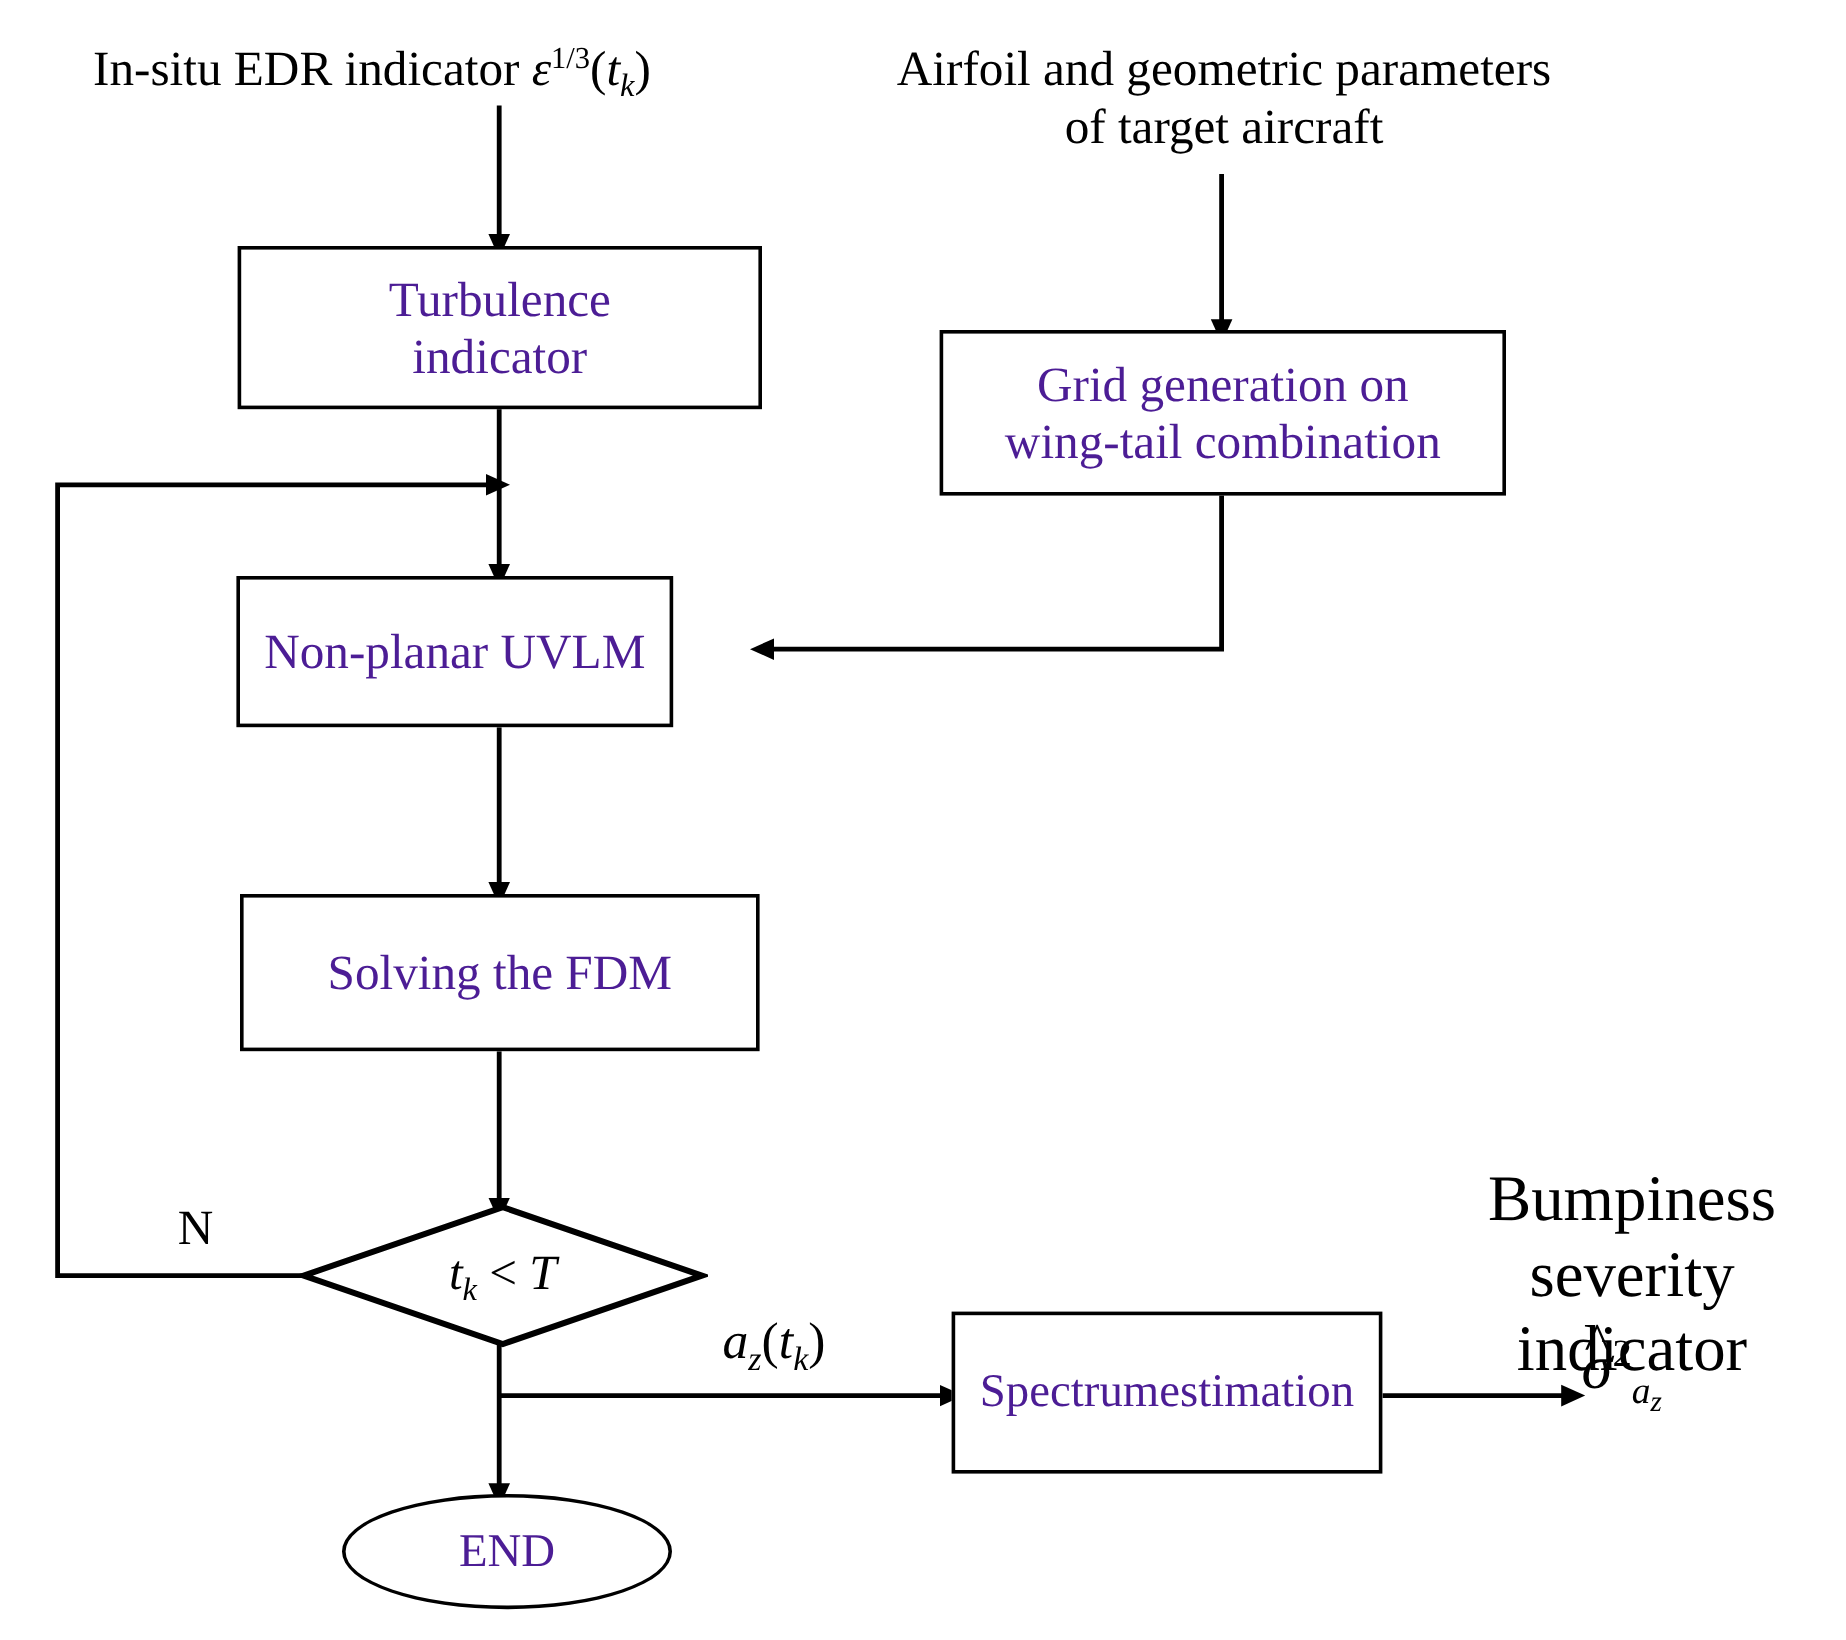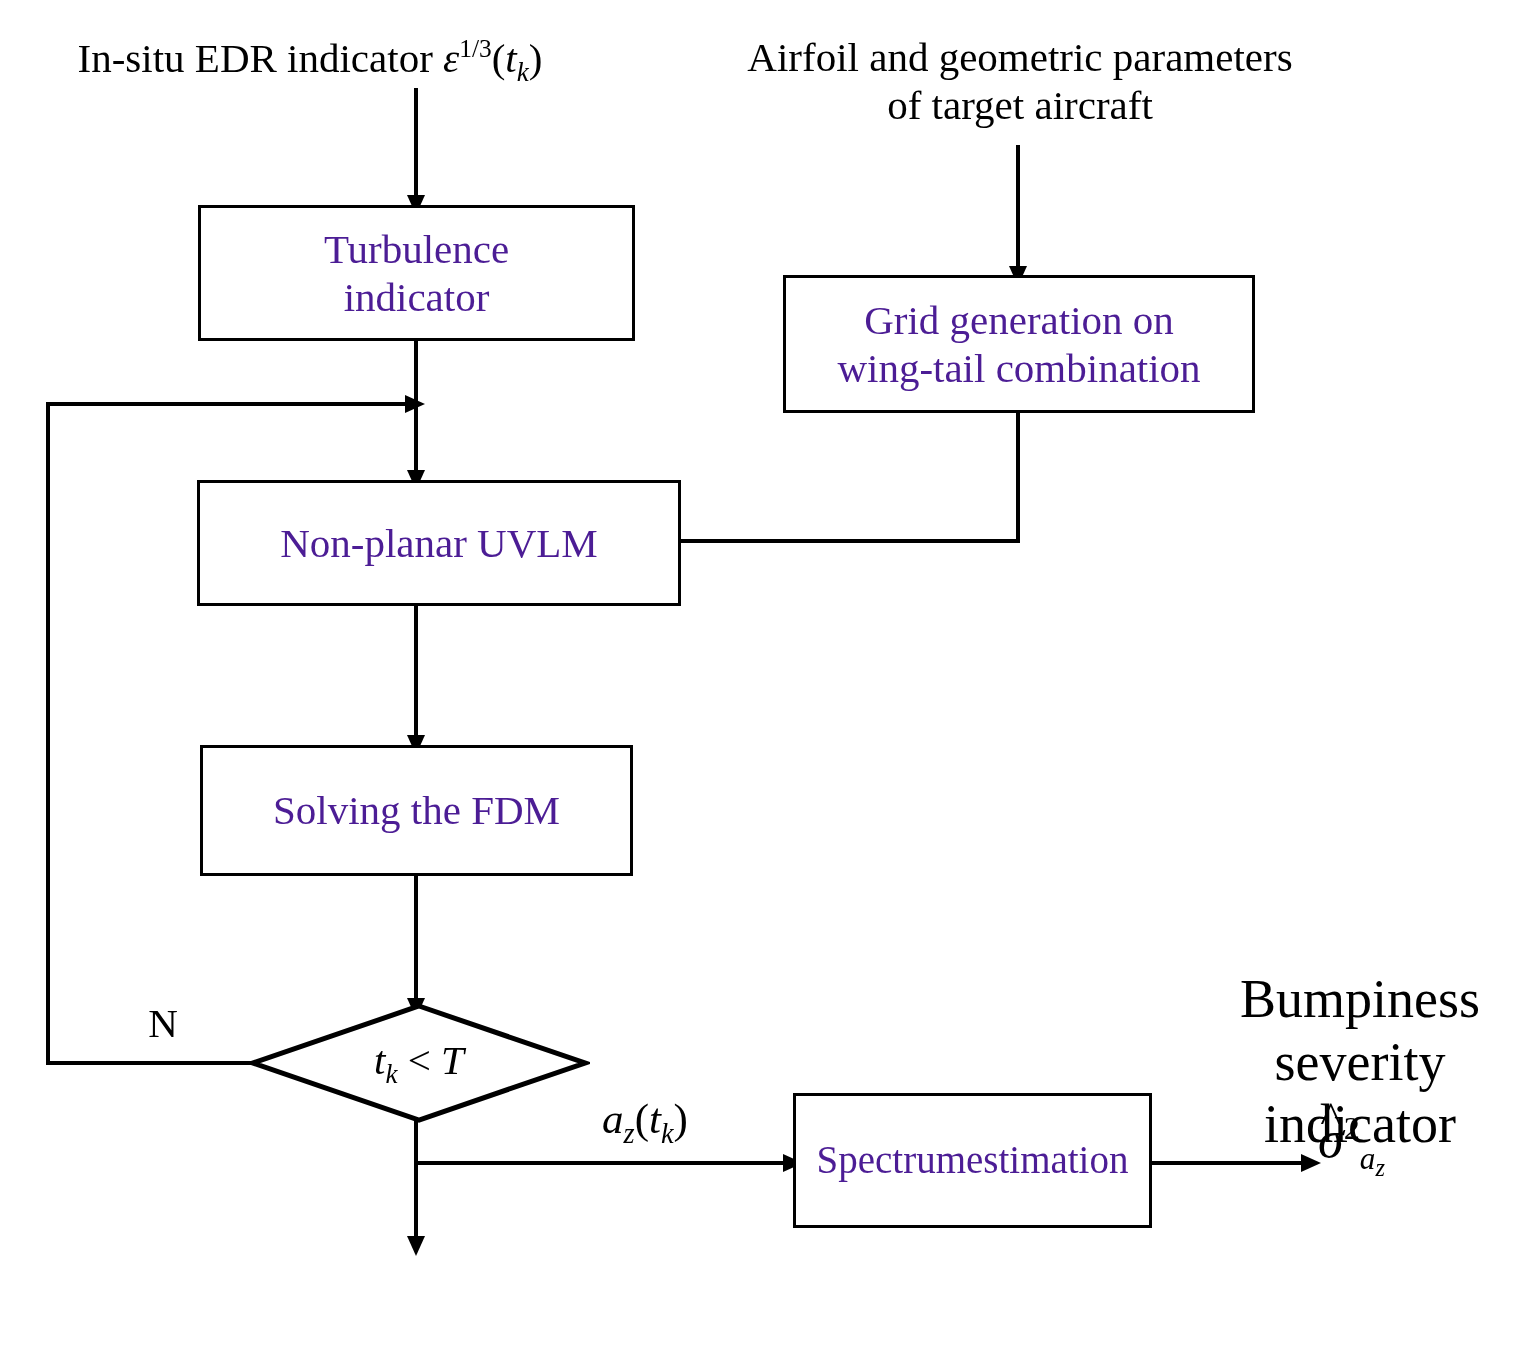--- a/index.html
+++ b/index.html
@@ -159,33 +159,36 @@
   <div class="node proc" style="left:198px; top:205px; width:437px; height:136px; font-size:41px; flex-direction:column;">
     <div>Turbulence</div>
     <div>indicator</div>
   </div>
 
   <div class="node proc" style="left:783px; top:275px; width:472px; height:138px; font-size:41px; flex-direction:column;">
     <div>Grid generation on</div>
     <div>wing-tail combination</div>
   </div>
 
-  <div class="node proc" style="left:197px; top:480px; width:484px; height:126px; font-size:41px;">
+  <div class="node proc" style="left:197px; top:480px; width:364px; height:126px; font-size:41px;">
     <div>Non-planar UVLM</div>
   </div>
 
   <div class="node proc" style="left:200px; top:745px; width:433px; height:131px; font-size:41px;">
     <div>Solving the FDM</div>
   </div>
 
   <div class="node proc" style="left:793px; top:1093px; width:359px; height:135px; font-size:39px; flex-direction:row;">
     <div>Spectrum</div>
     <div>estimation</div>
   </div>
 
+  <div class="node terminator" style="left:285px; top:1245px; width:275px; height:96px; font-size:39px;">
+    <div>END</div>
+  </div>
 
   <svg style="position:absolute; left:248px; top:1001px; width:342px; height:124px;" viewBox="0 0 342 124" width="342" height="124">
     <polygon points="171,5 337,62 171,119 5,62" fill="#ffffff" stroke="#000000" stroke-width="5"></polygon>
   </svg>
   <div class="diamond-label" style="left:248px; top:1001px; width:342px; height:124px; font-size:41px;">
     <span class="math"><span>t</span><sub class="idx">k</sub>&nbsp;<span class="up">&lt;</span>&nbsp;<span>T</span></span>
   </div>
 
   <div class="free-label" style="left:118px; top:1000px; width:90px; font-size:41px;">
     <span>N</span>

